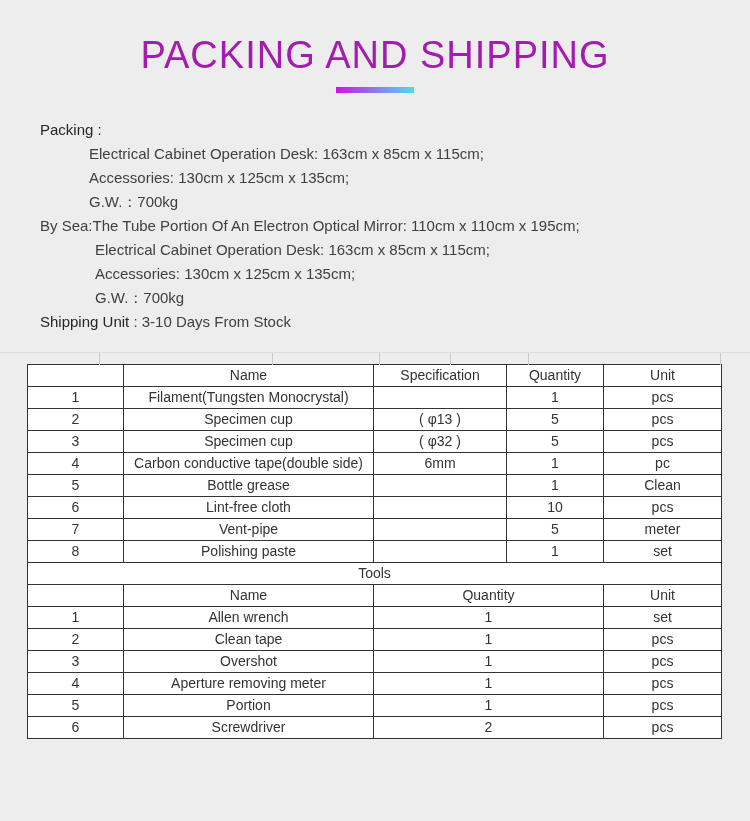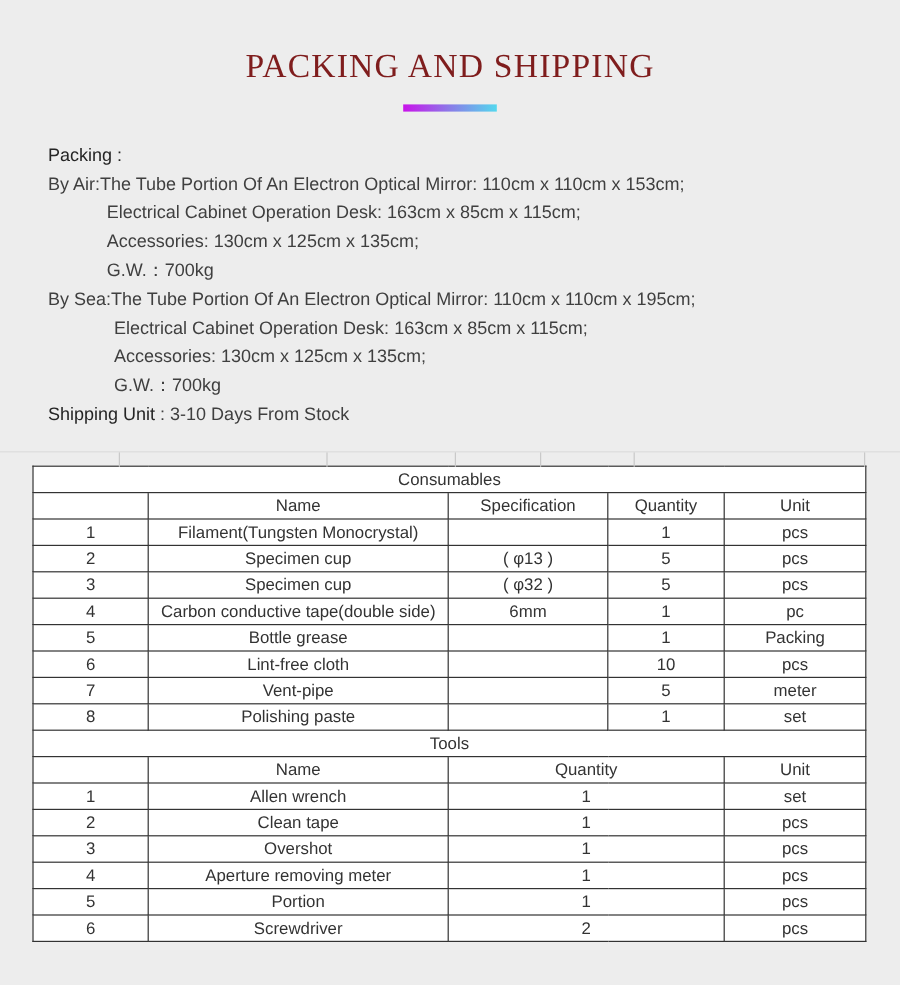--- a/index.html
+++ b/index.html
@@ -7,26 +7,26 @@
     width: 750px;
     background: #ededed;
     font-family: "Liberation Sans", "DejaVu Sans", sans-serif;
     color: #3c3c3c;
   }
   body { height: 821px; overflow: hidden; }
 
   
   .header { padding-top: 33px; text-align: center; }
   .page-title {
-    font-family: Liberation Serif, serif;
-    font-size: 28px;
+    font-family: Liberation Sans, sans-serif;
+    font-size: 38px;
     line-height: 45px;
     font-weight: 400;
     letter-spacing: 1px;
-    color: #7f1d1d;
+    color: #a21caf;
   }
   .title-underline {
     width: 78px; height: 6px;
     margin: 9px auto 0 auto;
     background: linear-gradient(90deg, #c913ea, #8a7ce8, #54d8ee);
   }
 
   
   .packing {
     margin: 25px 20px 0 40px;
@@ -77,21 +77,20 @@
 <body>
 
 <div class="header">
   <div class="page-title">PACKING AND SHIPPING</div>
   <div class="title-underline" style="background: linear-gradient(90deg, rgb(201, 19, 234), rgb(138, 124, 232), rgb(84, 216, 238));"></div>
 </div>
 
 <div class="packing">
   <div class="p-line bold">Packing :</div>
 
-  <div class="p-line"><span>By Air:</span><span>The Tube Portion Of An Electron Optical Mirror: 110cm x 110cm x 153cm;</span></div>
   <div class="p-line indent-air">Electrical Cabinet Operation Desk: 163cm x 85cm x 115cm;</div>
   <div class="p-line indent-air">Accessories: 130cm x 125cm x 135cm;</div>
   <div class="p-line indent-air">G.W.：700kg</div>
 
   <div class="p-line"><span>By Sea:</span><span>The Tube Portion Of An Electron Optical Mirror: 110cm x 110cm x 195cm;</span></div>
   <div class="p-line indent-sea">Electrical Cabinet Operation Desk: 163cm x 85cm x 115cm;</div>
   <div class="p-line indent-sea">Accessories: 130cm x 125cm x 135cm;</div>
   <div class="p-line indent-sea">G.W.：700kg</div>
 
   <div class="p-line"><span class="bold">Shipping Unit</span>
@@ -110,23 +109,20 @@
 <table class="spec-table">
   <colgroup>
     <col style="width:96px">
       <col style="width:250px">
       <col style="width:133px">
       <col style="width:97px">
       <col style="width:118px">
   </colgroup>
 
   <tbody>
-      <tr>
-    <td colspan="5" class="section-cell">Consumables</td>
-  </tr>
   <tr>
     <td></td>
     <td>Name</td>
     <td>Specification</td>
     <td>Quantity</td>
     <td>Unit</td>
   </tr>
   <tr>
     <td>1</td>
     <td>Filament(Tungsten Monocrystal)</td>
@@ -153,21 +149,21 @@
     <td>Carbon conductive tape(double side)</td>
     <td>6mm</td>
     <td>1</td>
     <td>pc</td>
   </tr>
   <tr>
     <td>5</td>
     <td>Bottle grease</td>
     <td></td>
     <td>1</td>
-    <td>Packing</td>
+    <td>Clean</td>
   </tr>
   <tr>
     <td>6</td>
     <td>Lint-free cloth</td>
     <td></td>
     <td>10</td>
     <td>pcs</td>
   </tr>
   <tr>
     <td>7</td>

